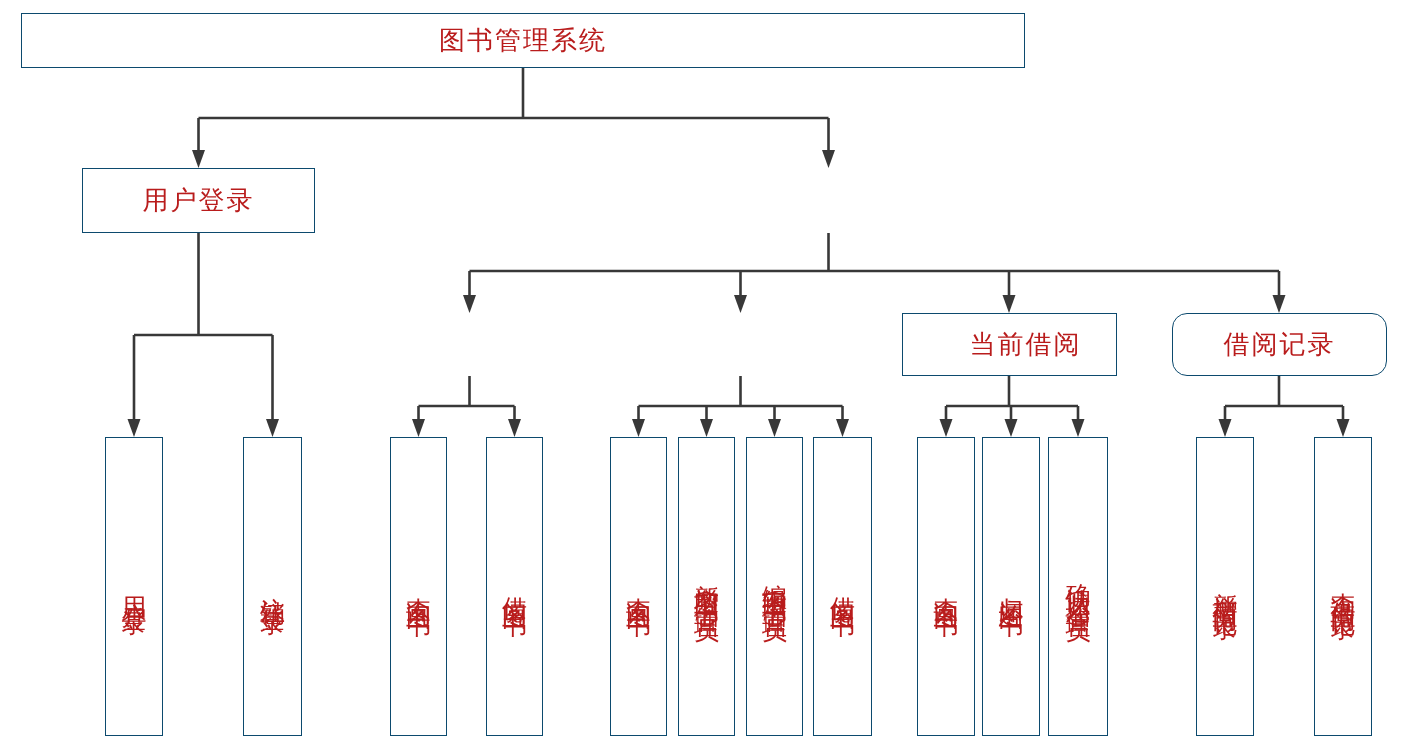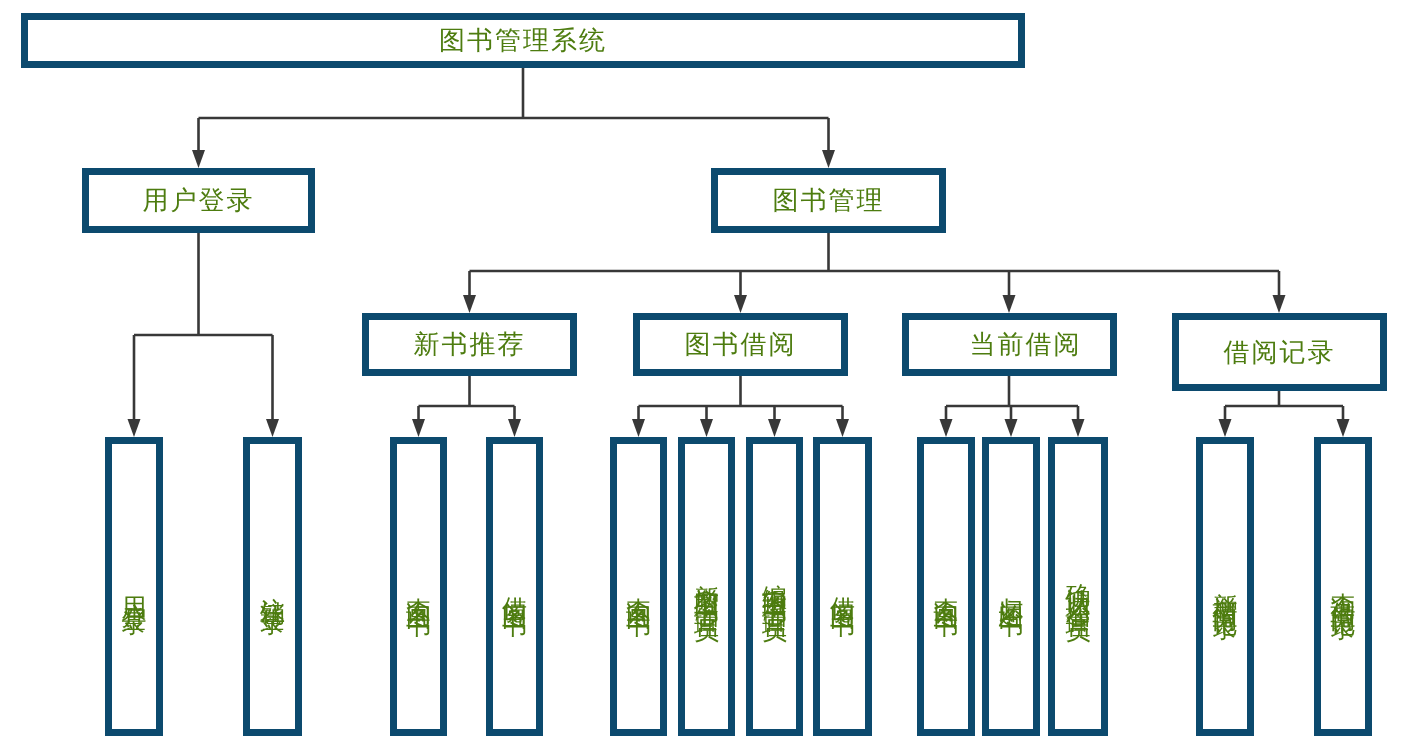--- a/index.html
+++ b/index.html
@@ -22,26 +22,26 @@
     stroke-width: 2.6;
     fill: none;
   }
   #connectors polygon.arrow {
     fill: #383838;
     stroke: none;
   }
   .node {
     position: absolute;
     box-sizing: border-box;
-    border: 7px solid #0c4a6e;
+    border: 1px solid #0c4a6e;
     background: #ffffff;
     display: flex;
     align-items: center;
     justify-content: center;
-    color: #4d7c0f;
+    color: #b91c1c;
     font-size: 26px;
     letter-spacing: 2px;
     white-space: nowrap;
   }
   .leaf {
     font-size: 25px;
     letter-spacing: 0;
   }
   .leaf .vtext {
     writing-mode: vertical-lr;
@@ -114,26 +114,23 @@
       <polygon class="arrow" points="946,437 939.5,419 952.5,419"></polygon>
       <polygon class="arrow" points="1011,437 1004.5,419 1017.5,419"></polygon>
       <polygon class="arrow" points="1078,437 1071.5,419 1084.5,419"></polygon>
       <polygon class="arrow" points="1225,437 1218.5,419 1231.5,419"></polygon>
       <polygon class="arrow" points="1343,437 1336.5,419 1349.5,419"></polygon>
     </svg>
 
   <div class="node" style="left:21px; top:13px; width:1004px; height:55px;">图书管理系统</div>
 
   <div class="node" style="left:82px; top:168px; width:233px; height:65px;">用户登录</div>
-  <div class="node" style="left:711px; top:168px; width:235px; height:65px;">图书管理</div>
 
-  <div class="node" style="left:362px; top:313px; width:215px; height:63px;">新书推荐</div>
-  <div class="node" style="left:633px; top:313px; width:215px; height:63px;">图书借阅</div>
   <div class="node" style="left:902px; top:313px; width:215px; height:63px;padding-left:32px;">当前借阅</div>
-  <div class="node" style="left:1172px; top:313px; width:215px; height:78px;">借阅记录</div>
+  <div class="node" style="left:1172px; top:313px; width:215px; height:63px;border-radius:15px;">借阅记录</div>
 
   <div class="node leaf" style="left:105px; top:437px; width:58px; height:299px;">
     <span class="vtext">用户登录</span>
   </div>
   <div class="node leaf" style="left:243px; top:437px; width:59px; height:299px;">
     <span class="vtext">注销登录</span>
   </div>
 
   <div class="node leaf" style="left:390px; top:437px; width:57px; height:299px;">
     <span class="vtext">查询图书</span>

